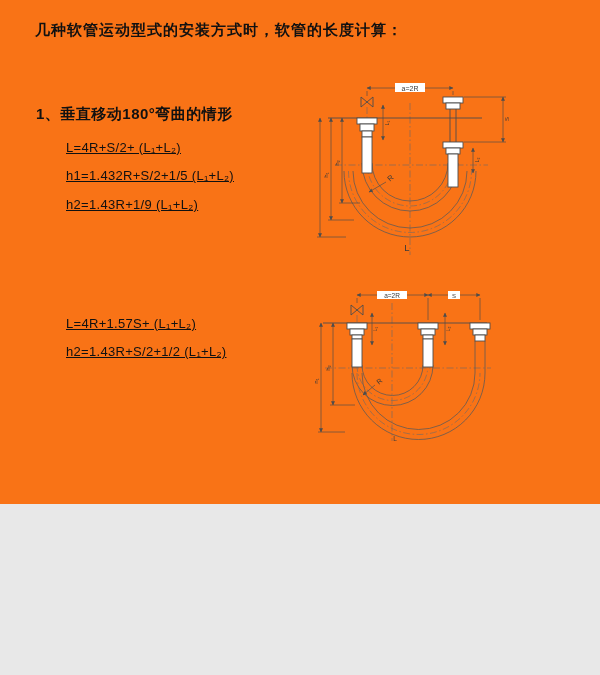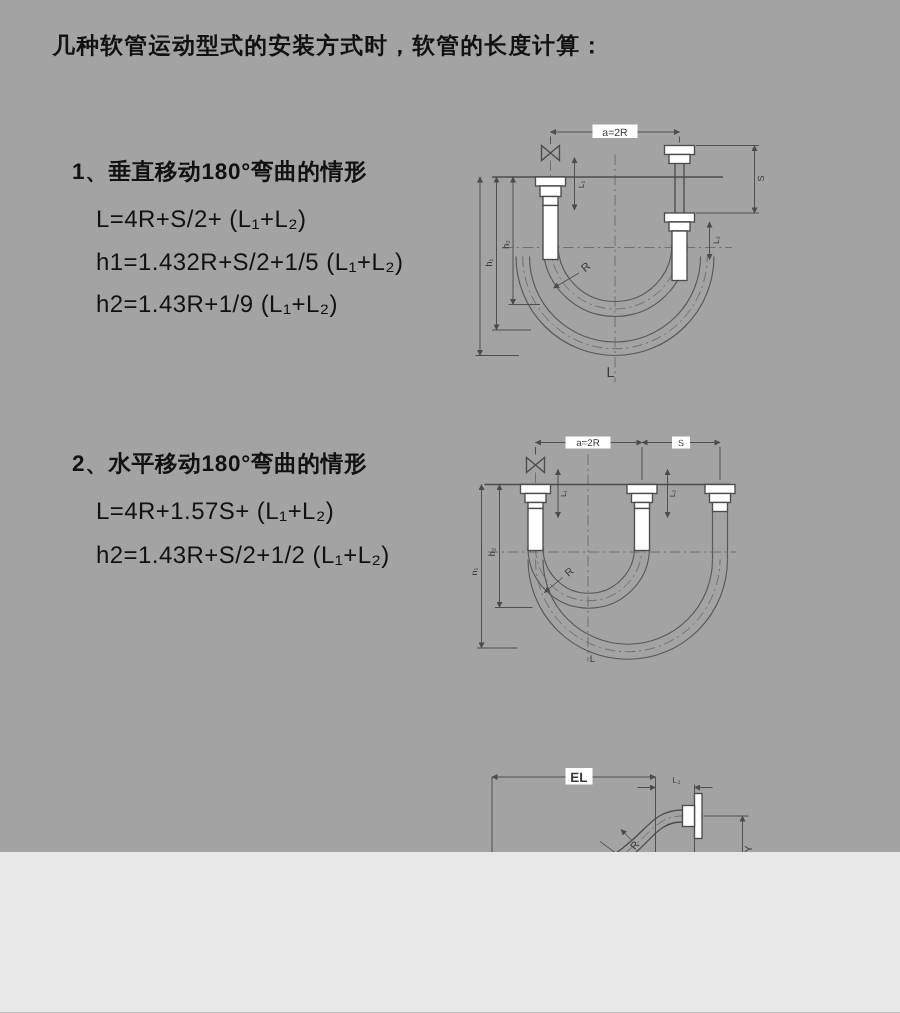--- a/index.html
+++ b/index.html
@@ -1,25 +1,25 @@
 <!DOCTYPE html>
 <html><head>
 <meta charset="utf-8">
 <style>
   html,body{margin:0;padding:0;background:#e8e8e8;}
   .page{
-    position:relative;width:600px;height:568px;background:#a3a3a3;
+    position:relative;width:600px;height:504px;background:#f97316;
     font-family:"Liberation Sans","DejaVu Sans",sans-serif;color:#111;
     overflow:hidden;margin:0;
   }
   .title{position:absolute;left:35px;top:21px;font-size:15px;font-weight:700;letter-spacing:1px;}
-  .section{position:absolute;left:48px;}
+  .section{position:absolute;left:36px;}
   .sec1{top:105px}.sec2{top:300px}.sec3{top:512px}
   .heading{font-size:15px;font-weight:700;letter-spacing:.5px;}
-  .formulas{margin:9px 0 0 16px;font-size:16px;font-weight:500;}
+  .formulas{margin:9px 0 0 30px;font-size:13px;font-weight:500;text-decoration:underline;}
   .formula{height:28.5px;display:flex;align-items:center;letter-spacing:.3px;}
   .fig{position:absolute;}
   .fig1{left:310px;top:75px}
   .fig2{left:315px;top:283px}
   .fig3{left:305px;top:505px}
   svg text{font-family:"Liberation Sans","DejaVu Sans",sans-serif;fill:#3a3a3a;}
   .ln{stroke:#585858;stroke-width:.75;fill:none;}
   .ln2{stroke:#4c4c4c;stroke-width:.9;fill:none;}
   .cl{stroke:#6a6a6a;stroke-width:.6;fill:none;stroke-dasharray:7 2.5 1.5 2.5;}
   .dim{stroke:#4c4c4c;stroke-width:.65;fill:none;}
@@ -35,21 +35,20 @@
   <div class="section sec1">
     <div class="heading">1、垂直移动180°弯曲的情形</div>
     <div class="formulas">
       <div class="formula">L=4R+S/2+ (L₁+L₂)</div>
       <div class="formula">h1=1.432R+S/2+1/5 (L₁+L₂)</div>
       <div class="formula">h2=1.43R+1/9 (L₁+L₂)</div>
     </div>
   </div>
 
   <div class="section sec2">
-    <div class="heading">2、水平移动180°弯曲的情形</div>
     <div class="formulas">
       <div class="formula">L=4R+1.57S+ (L₁+L₂)</div>
       <div class="formula">h2=1.43R+S/2+1/2 (L₁+L₂)</div>
     </div>
   </div>
 
 
   <svg class="fig fig1" width="290" height="195" viewBox="0 0 290 195">
     <defs>
       <marker id="ar1" viewBox="0 0 10 10" refX="9.2" refY="5" markerWidth="6.5" markerHeight="4" orient="auto-start-reverse" markerUnits="userSpaceOnUse">

